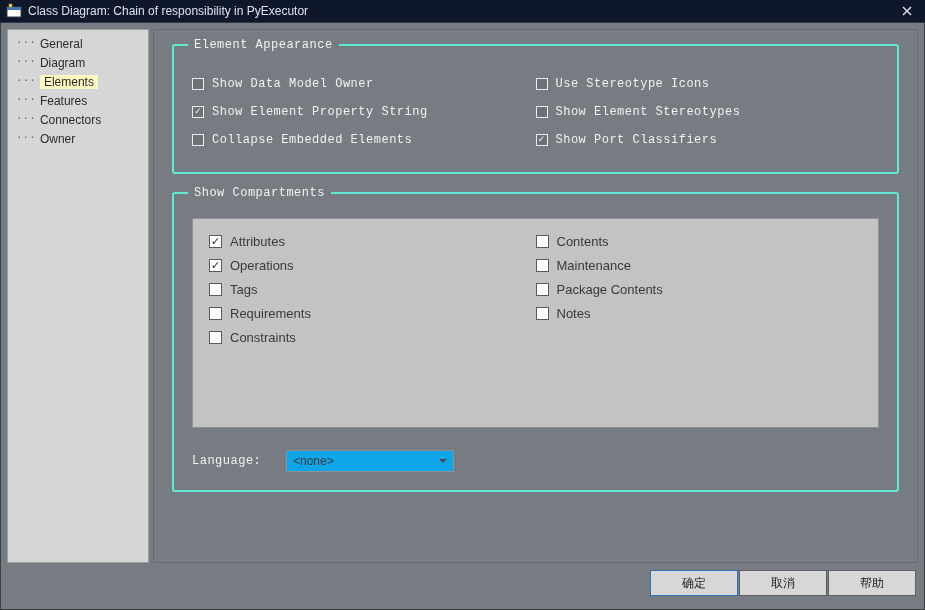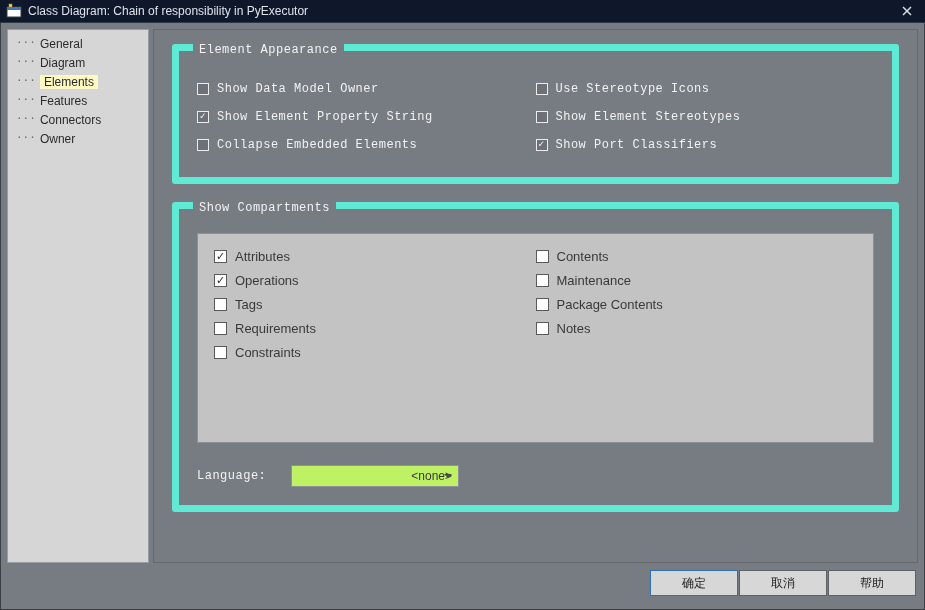--- a/index.html
+++ b/index.html
@@ -95,21 +95,21 @@
   .contentpanel {
     flex: 1;
     position: relative;
     border: 1px solid #65696e;
     background: #777c82;
     padding: 14px 18px 10px 18px;
     overflow: hidden;
   }
 
   .groupbox {
-    border: 7px solid #5eead4;
+    border: 2px solid #5eead4;
     border-radius: 3px;
     position: relative;
     padding: 24px 18px 18px 18px;
     margin-bottom: 18px;
   }
   .groupbox .legend {
     position: absolute;
     top: -8px;
     left: 14px;
     background: #777c82;
@@ -179,31 +179,30 @@
     align-items: center;
     margin-top: 22px;
     font-family: "Courier New", monospace;
     font-size: 12px;
     color: #f2f2f2;
     letter-spacing: 0.5px;
   }
   .langrow .lbl { width: 94px; }
   .combo {
     width: 168px; height: 22px;
-    background: #bef264;
+    background: #0ea5e9;
     border: 1px solid #8e9297;
     display: flex;
     align-items: center;
     padding: 0 6px;
     color: #3a3a3a;
     font-family: "Segoe UI", Tahoma, sans-serif;
     font-size: 12px;
     position: relative;
     letter-spacing: 0;
-    justify-content: flex-end;
   }
   .combo .arrow {
     position: absolute;
     right: 6px; top: 50%;
     transform: translateY(-50%);
     width: 0; height: 0;
     border-left: 4px solid transparent;
     border-right: 4px solid transparent;
     border-top: 4px solid #4a4a4a;
   }

